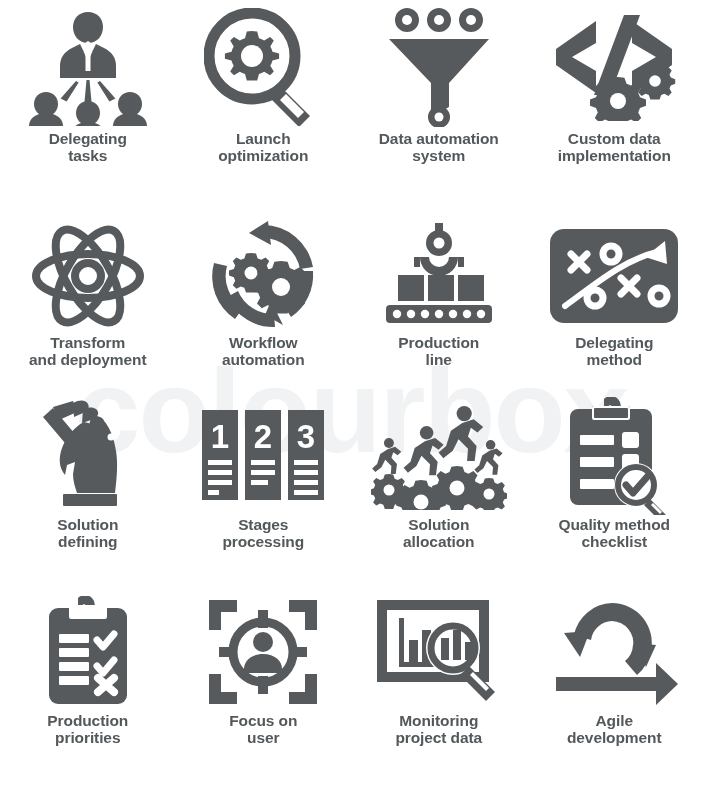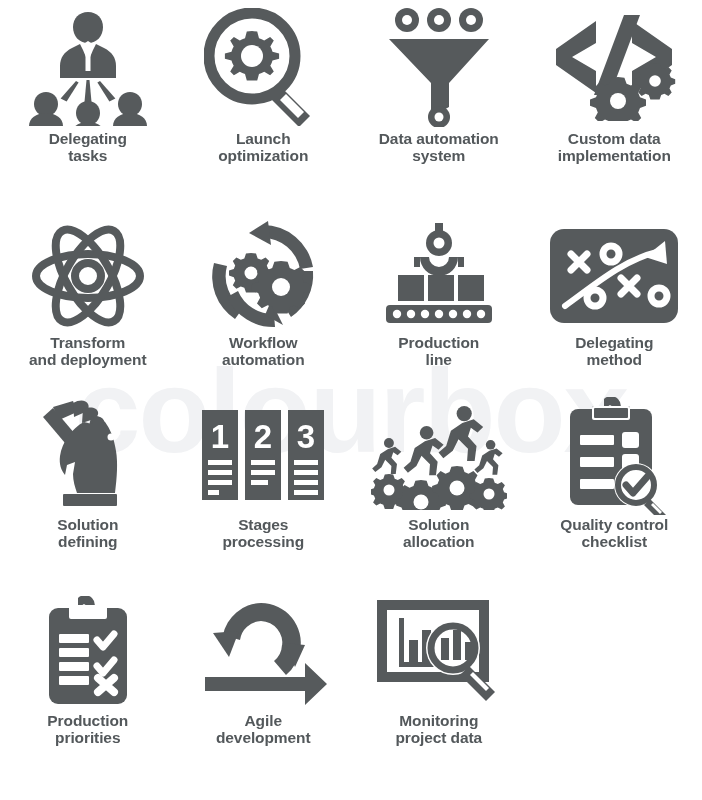--- a/index.html
+++ b/index.html
@@ -387,21 +387,21 @@
             </g>
 
             <circle cx="78" cy="88" r="22" fill="#ffffff"></circle>
             <circle cx="78" cy="88" r="18" fill="none" stroke="#565a5c" stroke-width="6"></circle>
             <path d="M68 88 l7 8 14-16" fill="none" stroke="#565a5c" stroke-width="7" stroke-linecap="round" stroke-linejoin="round"></path>
             <path d="M92 102 l16 16 -6 6 -16-16z"></path>
             <path d="M95 106 l9 9 -2 2 -9-9z" fill="#ffffff"></path>
           </g>
         </svg>
       </div>
-      <div class="caption">Quality control
+      <div class="caption">Quality method
 checklist</div>
     </div>
 
     <div class="cell r4">
       <div class="glyph">
         <svg width="94" height="112" viewBox="0 0 94 112">
           <g fill="#565a5c">
             <path d="M37 2 a10 10 0 0 1 14 0 a10 10 0 0 1 0 14 h-6 a5 5 0 0 0 -2-8 a5 5 0 0 0 -2 8 h-4z"></path>
             <rect x="8" y="12" width="78" height="96" rx="9"></rect>
             <rect x="28" y="9" width="38" height="14" rx="2" fill="#ffffff"></rect>
@@ -414,39 +414,44 @@
             <path d="M56 44 l6 7 11-13" fill="none" stroke="#ffffff" stroke-width="7" stroke-linecap="round" stroke-linejoin="round"></path>
             <path d="M56 70 l6 7 11-13" fill="none" stroke="#ffffff" stroke-width="7" stroke-linecap="round" stroke-linejoin="round"></path>
             <path d="M57 82 L73 96 M73 82 L57 96" stroke="#ffffff" stroke-width="8" stroke-linecap="round"></path>
           </g>
         </svg>
       </div>
       <div class="caption">Production
 priorities</div>
     </div>
 
-
     <div class="cell r4">
       <div class="glyph">
-        <svg width="128" height="106" viewBox="0 0 128 106">
-          <g fill="#565a5c">
-
-            <path d="M62 4 a40 40 0 0 1 39 48 l-18-4 a22 22 0 0 0 -21-26z"></path>
-            <path d="M24 36 A40 40 0 0 1 62 4 v18 a22 22 0 0 0 -21 19z"></path>
-            <path d="M40 32 L14 34 L30 58z"></path>
-
-            <path d="M101 50 a40 40 0 0 1 -14 26 l-12-14 a22 22 0 0 0 8-16z"></path>
-            <path d="M106 46 L86 44 L96 68z"></path>
-
-            <path d="M6 78 h100 v-14 l22 21 -22 21 v-14 H6z"></path>
-          </g>
-        </svg>
-      </div>
-      <div class="caption">Agile
-development</div>
+        <svg width="112" height="108" viewBox="0 0 112 108">
+          <g fill="#565a5c">
+
+            <path d="M2 2 h28 v12 H14 v18 H2z"></path>
+            <path d="M110 2 h-28 v12 h16 v18 h12z"></path>
+            <path d="M2 106 h28 v-12 H14 V76 H2z"></path>
+            <path d="M110 106 h-28 v-12 h16 V76 h12z"></path>
+
+            <rect x="51" y="12" width="10" height="18"></rect>
+            <rect x="51" y="78" width="10" height="18"></rect>
+            <rect x="12" y="49" width="18" height="10"></rect>
+            <rect x="82" y="49" width="18" height="10"></rect>
+
+            <circle cx="56" cy="54" r="30" fill="none" stroke="#565a5c" stroke-width="9"></circle>
+
+            <circle cx="56" cy="44" r="10"></circle>
+            <path d="M56 56 c-12 0 -19 7 -19 15 v4 h38 v-4 c0-8-7-15-19-15z"></path>
+          </g>
+        </svg>
+      </div>
+      <div class="caption">Focus on
+user</div>
     </div>
 
     <div class="cell r4">
       <div class="glyph">
         <svg width="128" height="108" viewBox="0 0 128 108">
           <g fill="#565a5c">
 
             <path d="M2 2 h112 v82 H2z M12 12 v62 h92 V12z" fill-rule="evenodd"></path>
 
             <rect x="24" y="20" width="5" height="48"></rect>
@@ -464,14 +469,34 @@
             <rect x="90" y="44" width="8" height="18"></rect>
             <path d="M94 68 l26 26 -9 9 -26-26z"></path>
             <path d="M98 74 l16 16 -3 3 -16-16z" fill="#ffffff"></path>
           </g>
         </svg>
       </div>
       <div class="caption">Monitoring
 project data</div>
     </div>
 
+    <div class="cell r4">
+      <div class="glyph">
+        <svg width="128" height="106" viewBox="0 0 128 106">
+          <g fill="#565a5c">
+
+            <path d="M62 4 a40 40 0 0 1 39 48 l-18-4 a22 22 0 0 0 -21-26z"></path>
+            <path d="M24 36 A40 40 0 0 1 62 4 v18 a22 22 0 0 0 -21 19z"></path>
+            <path d="M40 32 L14 34 L30 58z"></path>
+
+            <path d="M101 50 a40 40 0 0 1 -14 26 l-12-14 a22 22 0 0 0 8-16z"></path>
+            <path d="M106 46 L86 44 L96 68z"></path>
+
+            <path d="M6 78 h100 v-14 l22 21 -22 21 v-14 H6z"></path>
+          </g>
+        </svg>
+      </div>
+      <div class="caption">Agile
+development</div>
+    </div>
+
   </div>
 </div>
 
 </body></html>

